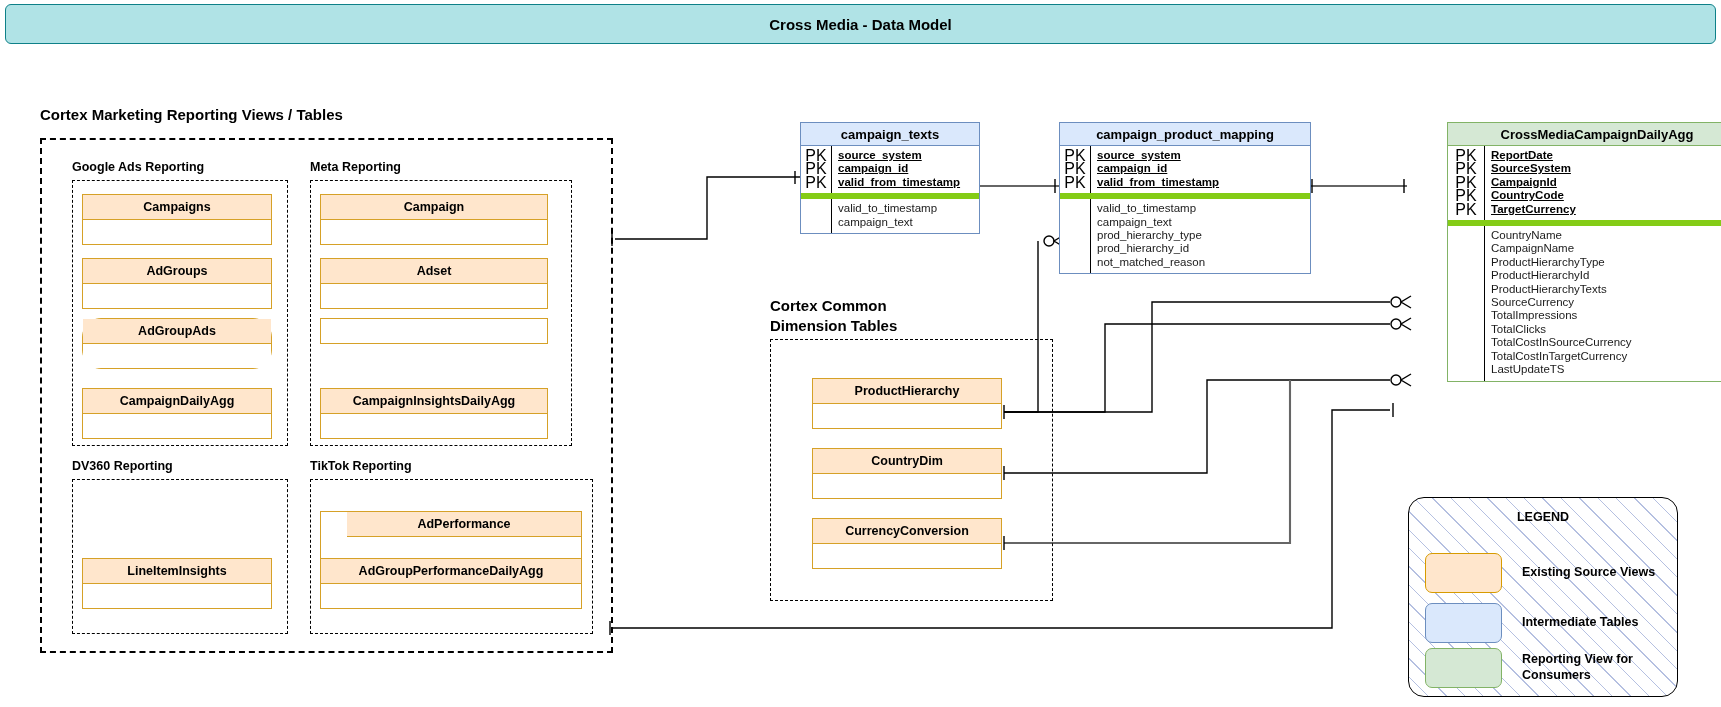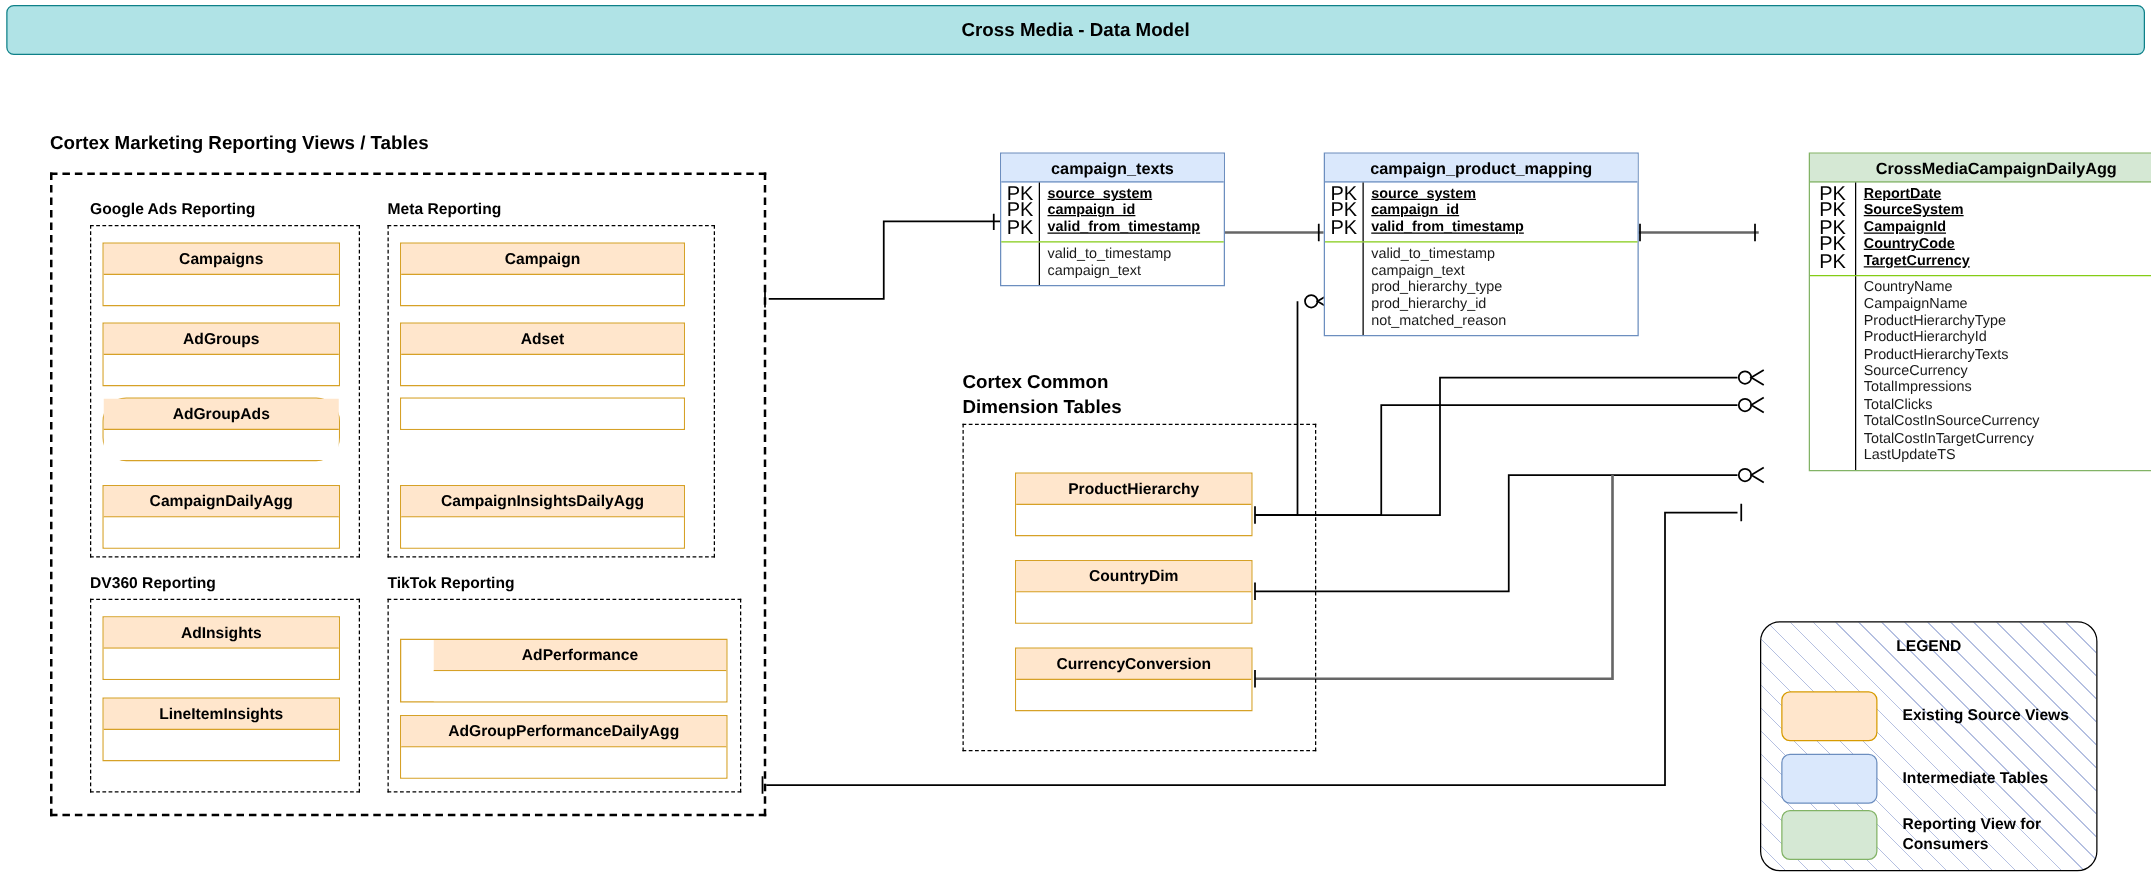--- a/index.html
+++ b/index.html
@@ -83,21 +83,21 @@
     color: #000;
     height: 23px;
     line-height: 23px;
   }
   .ertable.blue { border: 1px solid #6c8ebf; }
   .ertable.blue .t-hdr { background: #dae8fc; border-bottom: 1px solid #6c8ebf; }
   .ertable.green { border: 1px solid #82b366; }
   .ertable.green .t-hdr { background: #d5e8d4; border-bottom: 1px solid #82b366; }
 
   .rowsec { display: flex; }
-  .rowsec.divider-top { border-top: 1px solid #84cc16; }
+  .rowsec.divider-top { border-top: 6px solid #84cc16; }
   .keycol {
     width: 31px;
     border-right: 1px solid #000;
     flex: 0 0 31px;
     padding-top: 3px;
   }
   .ertable.green .keycol { width: 37px; flex: 0 0 37px; }
   .keycol .k {
     font-size: 16px; color:#000; line-height: 13.4px;
     text-align: center;
@@ -241,37 +241,33 @@
     <div class="body"></div>
   </div>
   <div class="srcbox" style="left:320px; top:388px; width:228px;">
     <div class="hdr">CampaignInsightsDailyAgg</div>
     <div class="body"></div>
   </div>
 
   <div class="sub-heading" style="left:72px; top:459px;">DV360 Reporting</div>
   <div class="dashed-thin" style="left:72px; top:479px; width:216px; height:155px;"></div>
 
-  <div class="srcbox" style="left:82px; top:493px; width:190px;">
-    <div class="hdr">AdInsights</div>
-    <div class="body"></div>
-  </div>
   <div class="srcbox" style="left:82px; top:558px; width:190px;">
     <div class="hdr">LineItemInsights</div>
     <div class="body"></div>
   </div>
 
   <div class="sub-heading" style="left:310px; top:459px;">TikTok Reporting</div>
   <div class="dashed-thin" style="left:310px; top:479px; width:283px; height:155px;"></div>
 
   <div class="srcbox" style="left:320px; top:511px; width:262px;padding-left:26px;">
     <div class="hdr">AdPerformance</div>
     <div class="body"></div>
   </div>
-  <div class="srcbox" style="left:320px; top:572px; width:262px;">
+  <div class="srcbox" style="left:320px; top:558px; width:262px;">
     <div class="hdr">AdGroupPerformanceDailyAgg</div>
     <div class="body"></div>
   </div>
 
   <div class="heading" style="left:770px; top:296px;">Cortex Common
 Dimension Tables</div>
   <div class="dashed-thin" style="left:770px; top:339px; width:283px; height:262px;"></div>
 
   <div class="srcbox" style="left:812px; top:378px; width:190px;">
     <div class="hdr">ProductHierarchy</div>

